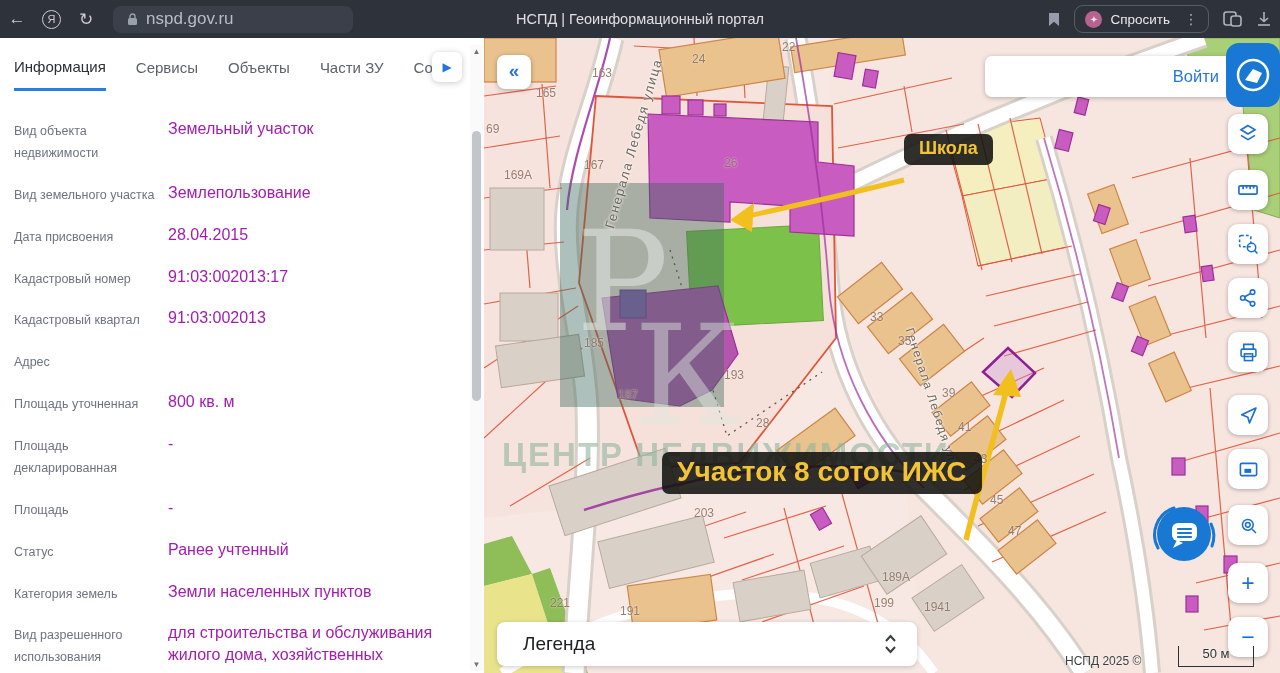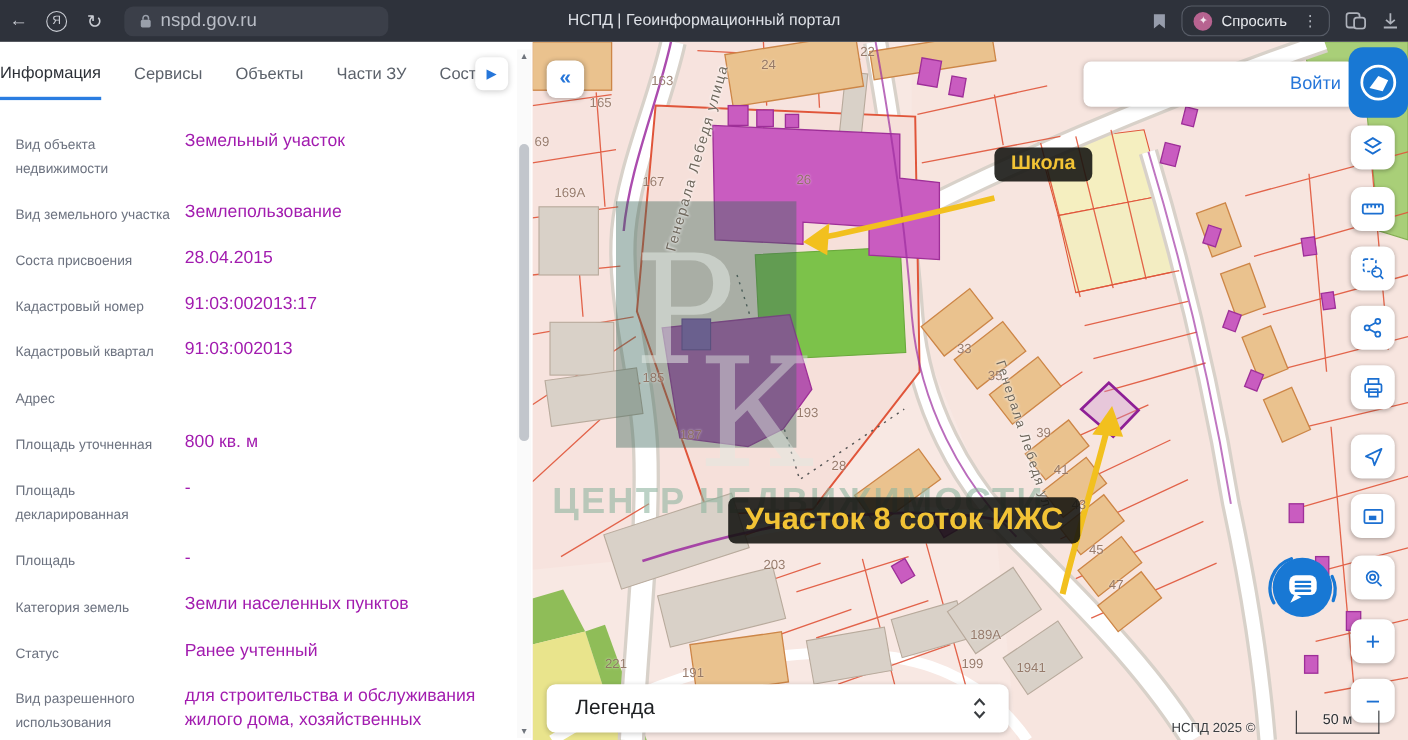--- a/index.html
+++ b/index.html
@@ -13,21 +13,21 @@
   .urlpill .url { color:#b8bcc5; font-size:17px; }
   .tabtitle { position:absolute; left:0; right:0; text-align:center; color:#dde0e6; font-size:14.5px; pointer-events:none; }
   .tb-right { position:absolute; right:8px; top:0; height:38px; display:flex; align-items:center; gap:14px; }
   .askpill { display:flex; align-items:center; gap:8px; border:1px solid #575c67; border-radius:9px; height:28px; padding:0 10px; }
   .ask-spark { width:17px; height:17px; border-radius:50%; background:#b76390; color:#f2e3ec; font-size:10px; line-height:17px; text-align:center; }
   .ask-label { color:#e8eaee; font-size:13.5px; }
   .vdots { color:#aeb2bb; font-size:14px; padding-left:6px; border-left:0; }
 
   
   .panel { position:absolute; left:0; top:38px; width:484px; height:635px; background:#fff; z-index:20; }
-  .tabs { display:flex; align-items:center; height:56px; gap:30px; position:relative; white-space:nowrap; overflow:hidden; }
+  .tabs { display:flex; align-items:center; height:56px; padding-left:14px; gap:30px; position:relative; white-space:nowrap; overflow:hidden; }
   .tab { font-size:15px; color:#5c626b; padding:16px 0 13px; cursor:pointer; flex:0 0 auto; }
   .tab.active { color:#2b2f36; border-bottom:3px solid #2a7de1; }
   .tabscroll { position:absolute; right:22px; top:14px; width:30px; height:30px; background:#fff; border-radius:7px; box-shadow:0 1px 6px rgba(0,0,0,.22); color:#2676d9; font-size:12px; line-height:30px; text-align:center; cursor:pointer; }
   .panel-body { padding:24px 28px 0 14px; }
   .row { display:flex; margin-bottom:17px; }
   .row .lbl { width:150px; flex:0 0 auto; font-size:12.5px; line-height:1.75; color:#6d7380; padding-top:3px; }
   .row .val { font-size:16px; line-height:1.37; color:#a21caf; padding-left:4px; }
   .pscroll { position:absolute; right:1px; top:7px; width:13px; height:626px; background:#fafafa; }
   .pscroll .arr { position:absolute; left:0; width:13px; text-align:center; font-size:8px; color:#6f747c; }
   .pscroll .thumb { position:absolute; left:2px; top:86px; width:9px; height:270px; background:#c2c6cc; border-radius:5px; }
@@ -101,21 +101,21 @@
   <div class="panel-body">
     <div class="row">
         <span class="lbl">Вид объекта недвижимости</span>
         <span class="val">Земельный участок</span>
       </div>
     <div class="row">
         <span class="lbl">Вид земельного участка</span>
         <span class="val">Землепользование</span>
       </div>
     <div class="row">
-        <span class="lbl">Соста присвоения</span>
+        <span class="lbl">Дата присвоения</span>
         <span class="val">28.04.2015</span>
       </div>
     <div class="row">
         <span class="lbl">Кадастровый номер</span>
         <span class="val">91:03:002013:17</span>
       </div>
     <div class="row">
         <span class="lbl">Кадастровый квартал</span>
         <span class="val">91:03:002013</span>
       </div>
@@ -128,26 +128,26 @@
       </div>
     <div class="row">
         <span class="lbl">Площадь декларированная</span>
         <span class="val">-</span>
       </div>
     <div class="row">
         <span class="lbl">Площадь</span>
         <span class="val">-</span>
       </div>
     <div class="row">
+        <span class="lbl">Статус</span>
+        <span class="val">Ранее учтенный</span>
+      </div>
+    <div class="row">
         <span class="lbl">Категория земель</span>
         <span class="val">Земли населенных пунктов</span>
-      </div>
-    <div class="row">
-        <span class="lbl">Статус</span>
-        <span class="val">Ранее учтенный</span>
       </div>
     <div class="row">
         <span class="lbl">Вид разрешенного использования</span>
         <span class="val">для строительства и обслуживания жилого дома, хозяйственных</span>
       </div>
   </div>
   <div class="pscroll">
     <span class="arr" style="top:2px">▲</span>
     <div class="thumb"></div>
     <span class="arr" style="bottom:2px">▼</span>

